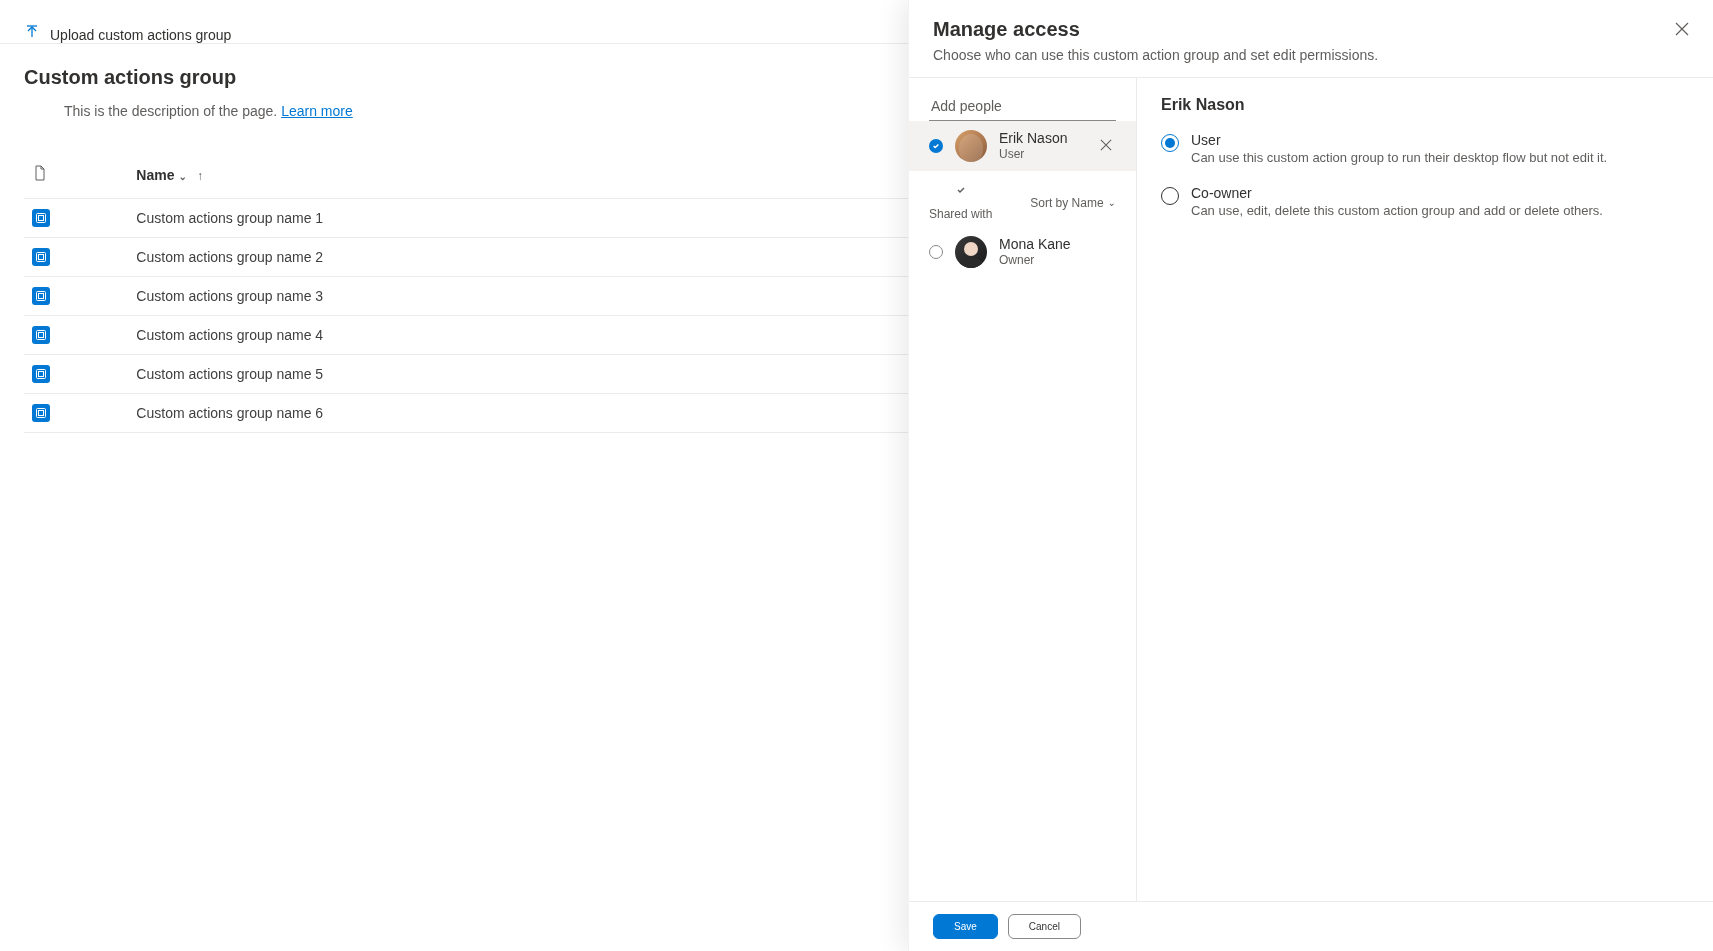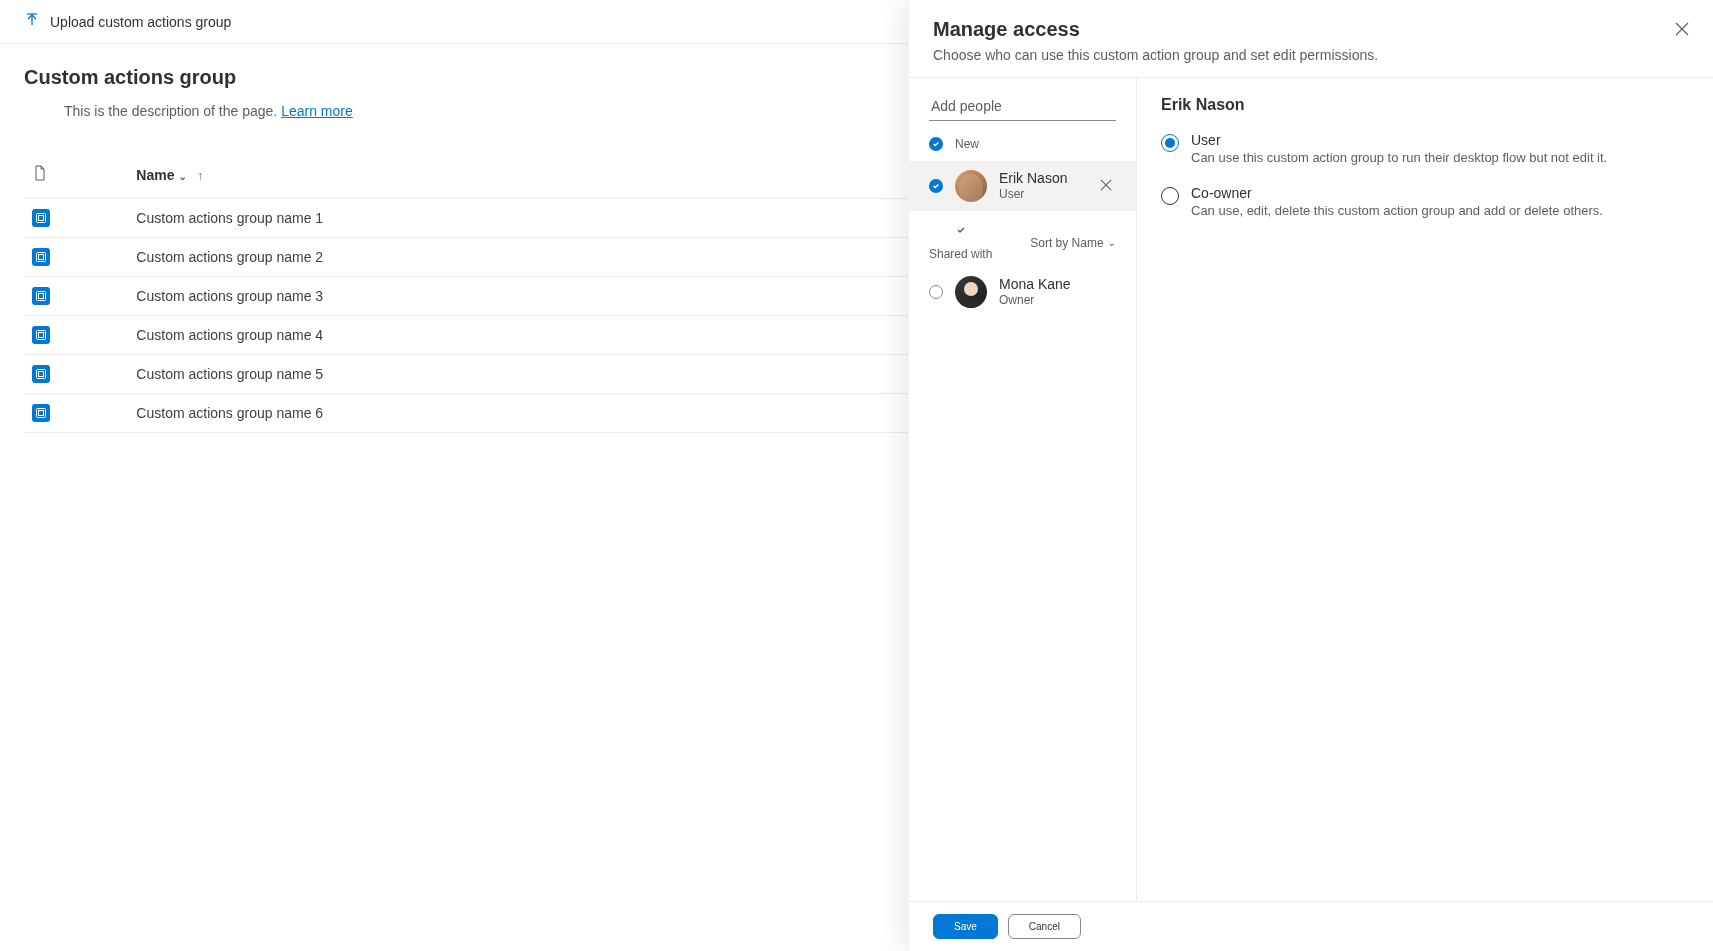--- a/index.html
+++ b/index.html
@@ -12,21 +12,21 @@
     height: 951px;
     overflow: hidden;
     position: relative;
   }
 
   
   .topbar {
     height: 44px;
     border-bottom: 1px solid #edebe9;
     display: flex;
-    align-items: center;
+    align-items: flex-end;
     padding: 0 24px;
     gap: 10px;
   }
   .topbar .icon-up { color: #0078d4; }
   .topbar .link { color: #323130; font-size: 14px; }
 
   .main {
     padding: 22px 24px;
   }
   .page-title {
@@ -382,28 +382,20 @@
         </svg>
     </span>
   </div>
 
   <div class="panel-body">
     <div class="panel-left">
       <div class="add-people">
         <input type="text" placeholder="Add people" style="">
       </div>
 
-      <div class="new-header">
-        <span class="check-circle">
-          <svg viewBox="0 0 10 10" stroke="#fff" stroke-width="1.8" fill="none">
-              <path d="M2 5l2 2 4-4"></path>
-            </svg>
-        </span>
-        <span>New</span>
-      </div>
 
       <div id="new-people-list">
           <div class="person-row selected">
     <span class="check-circle">
       <svg viewBox="0 0 10 10" stroke="#fff" stroke-width="1.8" fill="none">
                 <path d="M2 5l2 2 4-4"></path>
               </svg>
     </span>
     <span class="avatar erik"></span>
     <span class="person-info">

